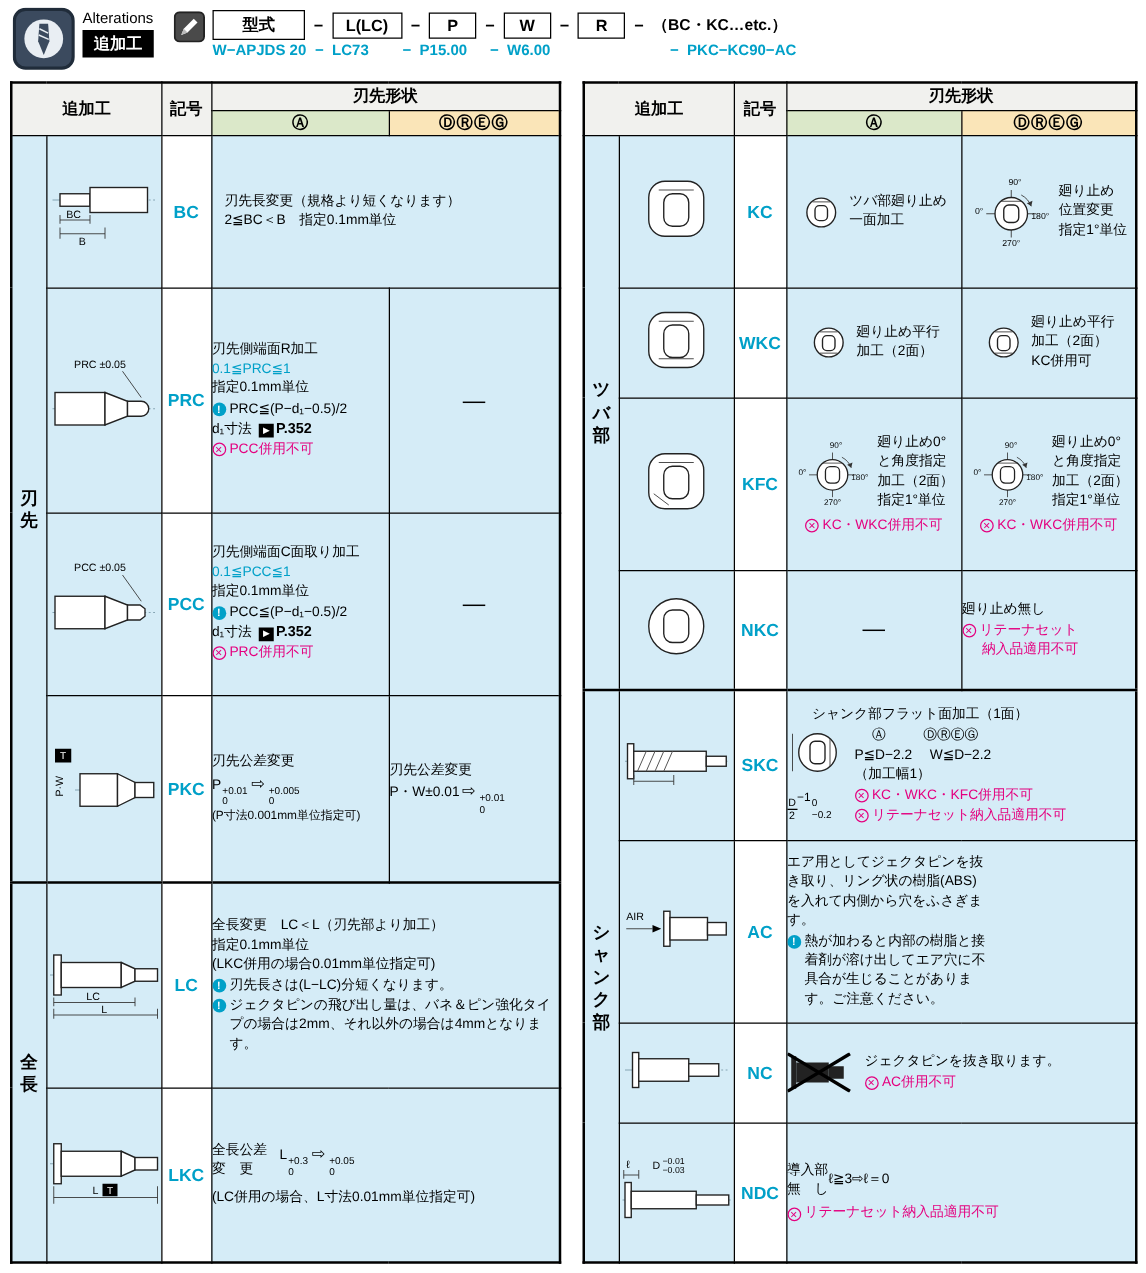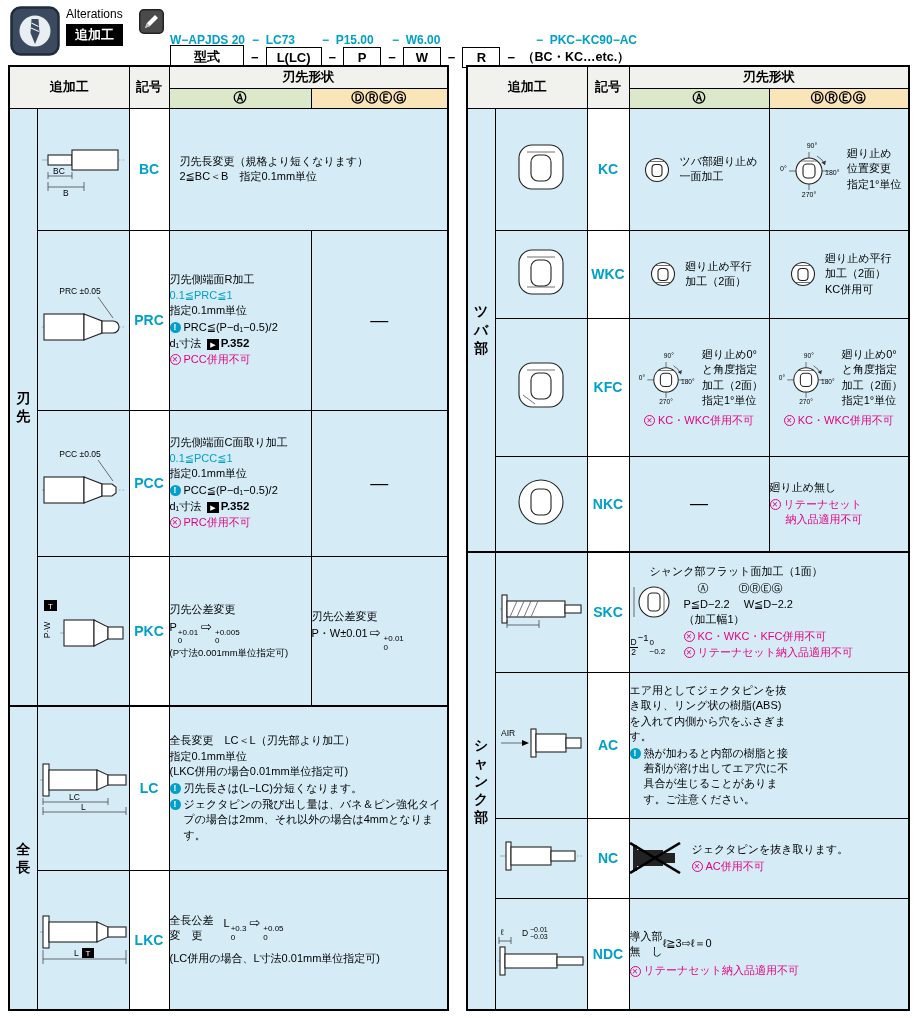--- a/index.html
+++ b/index.html
@@ -3,21 +3,21 @@
 <meta charset="utf-8">
 <style>
   *{box-sizing:border-box;}
   body{margin:0;font-family:"Liberation Sans","DejaVu Sans",sans-serif;color:#000;background:#fff;}
   .page{position:relative;width:917px;height:1018px;background:#fff;overflow:hidden;}
   
   .brand{position:absolute;left:10px;top:6px;}
   .alt-label{position:absolute;left:66px;top:7px;font-size:12px;}
   .alt-badge{position:absolute;left:66px;top:24px;background:#000;color:#fff;font-weight:bold;font-size:13px;padding:2px 9px;}
   .pencil{position:absolute;left:139px;top:9px;}
-  .formula{position:absolute;left:170px;top:8px;display:flex;align-items:center;gap:7px;font-size:13px;font-weight:bold;margin-top:37px;}
+  .formula{position:absolute;left:170px;top:8px;display:flex;align-items:center;gap:7px;font-size:13px;font-weight:bold;}
   .fbox{display:inline-block;border:1.5px solid #000;text-align:center;padding:2px 0;background:#fff;}
   .w74{width:74px}.w56{width:56px}.w38{width:38px}
   .ftail{font-size:12.5px;}
   .ex{position:absolute;top:33px;color:#00a0c8;font-weight:bold;font-size:12px;white-space:pre;}
   
   .tbl{position:absolute;border-collapse:collapse;table-layout:fixed;border:2px solid #000;background:#fff;}
   #tblL{left:8px;top:65px;width:439px;}
   #tblR{left:466px;top:65px;width:442px;}
   .tbl th,.tbl td{border:1px solid #000;padding:0;}
   .hm{background:#f1f1ee;font-size:13px;font-weight:bold;text-align:center;}

